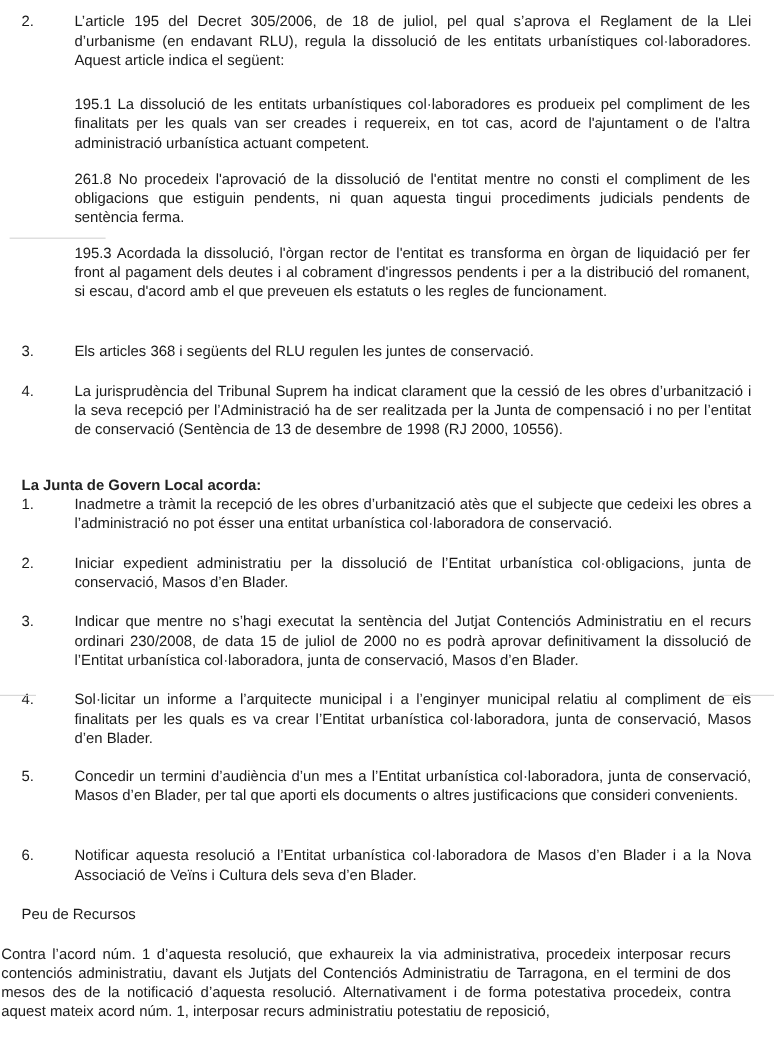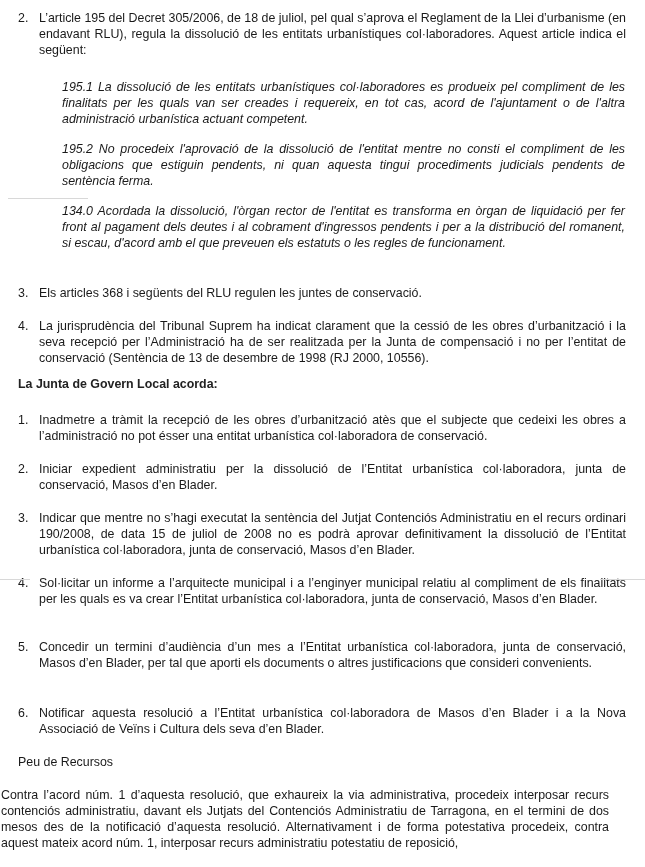--- a/index.html
+++ b/index.html
@@ -30,29 +30,28 @@
       width: 608px;
       text-align: justify;
     }
     .numbered .num {
       position: absolute;
       left: 0;
       top: 0;
       width: 20px;
     }
     .numbered .body {
-      margin-left: 21px;
+      margin-left: 44px;
       text-align: justify;
       text-align-last: left;
     }
     .quote {
       position: absolute;
       left: 62px;
       width: 563px;
-      font-style: italic;
       text-align: justify;
       text-align-last: left;
     }
     .heading {
       position: absolute;
       left: 18px;
       font-weight: bold;
       color: #222;
     }
     .plain-heading {
@@ -76,48 +75,48 @@
 <body>
 
 <div class="page">
 
   <div class="numbered" style="top:10px;">
     <span class="num">2.</span>
     <div class="body">L’article 195 del Decret 305/2006, de 18 de juliol, pel qual s’aprova el Reglament de la Llei d’urbanisme (en endavant RLU), regula la dissolució de les entitats urbanístiques col·laboradores. Aquest article indica el següent:</div>
   </div>
 
   <div class="quote" style="top:79px;">195.1 La dissolució de les entitats urbanístiques col·laboradores es produeix pel compliment de les finalitats per les quals van ser creades i requereix, en tot cas, acord de l'ajuntament o de l'altra administració urbanística actuant competent.</div>
-  <div class="quote" style="top:141px;">195.2 No procedeix l'aprovació de la dissolució de l'entitat mentre no consti el compliment de les obligacions que estiguin pendents, ni quan aquesta tingui procediments judicials pendents de sentència ferma.</div>
-  <div class="quote" style="top:203px;">134.0 Acordada la dissolució, l'òrgan rector de l'entitat es transforma en òrgan de liquidació per fer front al pagament dels deutes i al cobrament d'ingressos pendents i per a la distribució del romanent, si escau, d'acord amb el que preveuen els estatuts o les regles de funcionament.</div>
+  <div class="quote" style="top:141px;">261.8 No procedeix l'aprovació de la dissolució de l'entitat mentre no consti el compliment de les obligacions que estiguin pendents, ni quan aquesta tingui procediments judicials pendents de sentència ferma.</div>
+  <div class="quote" style="top:203px;">195.3 Acordada la dissolució, l'òrgan rector de l'entitat es transforma en òrgan de liquidació per fer front al pagament dels deutes i al cobrament d'ingressos pendents i per a la distribució del romanent, si escau, d'acord amb el que preveuen els estatuts o les regles de funcionament.</div>
 
   <div class="numbered" style="top:285px;">
     <span class="num">3.</span>
     <div class="body">Els articles 368 i següents del RLU regulen les juntes de conservació.</div>
   </div>
 
   <div class="numbered" style="top:318px;">
     <span class="num">4.</span>
     <div class="body">La jurisprudència del Tribunal Suprem ha indicat clarament que la cessió de les obres d’urbanització i la seva recepció per l’Administració ha de ser realitzada per la Junta de compensació i no per l’entitat de conservació (Sentència de 13 de desembre de 1998 (RJ 2000, 10556).</div>
   </div>
 
-  <div class="heading" style="top:376px;">La Junta de Govern Local acorda:</div>
+  <div class="heading" style="top:396px;">La Junta de Govern Local acorda:</div>
 
   <div class="numbered" style="top:412px;">
     <span class="num">1.</span>
     <div class="body">Inadmetre a tràmit la recepció de les obres d’urbanització atès que el subjecte que cedeixi les obres a l’administració no pot ésser una entitat urbanística col·laboradora de conservació.</div>
   </div>
 
   <div class="numbered" style="top:461px;">
     <span class="num">2.</span>
-    <div class="body">Iniciar expedient administratiu per la dissolució de l’Entitat urbanística col·laboradora, junta de conservació, Masos d’en Blader.</div>
+    <div class="body">Iniciar expedient administratiu per la dissolució de l’Entitat urbanística col·obligacions, junta de conservació, Masos d’en Blader.</div>
   </div>
 
   <div class="numbered" style="top:510px;">
     <span class="num">3.</span>
-    <div class="body">Indicar que mentre no s’hagi executat la sentència del Jutjat Contenciós Administratiu en el recurs ordinari 190/2008, de data 15 de juliol de 2008 no es podrà aprovar definitivament la dissolució de l’Entitat urbanística col·laboradora, junta de conservació, Masos d’en Blader.</div>
+    <div class="body">Indicar que mentre no s’hagi executat la sentència del Jutjat Contenciós Administratiu en el recurs ordinari 230/2008, de data 15 de juliol de 2000 no es podrà aprovar definitivament la dissolució de l’Entitat urbanística col·laboradora, junta de conservació, Masos d’en Blader.</div>
   </div>
 
   <div class="numbered" style="top:575px;">
     <span class="num">4.</span>
     <div class="body">Sol·licitar un informe a l’arquitecte municipal i a l’enginyer municipal relatiu al compliment de els finalitats per les quals es va crear l’Entitat urbanística col·laboradora, junta de conservació, Masos d’en Blader.</div>
   </div>
 
   <div class="numbered" style="top:639px;">
     <span class="num">5.</span>
     <div class="body">Concedir un termini d’audiència d’un mes a l’Entitat urbanística col·laboradora, junta de conservació, Masos d’en Blader, per tal que aporti els documents o altres justificacions que consideri convenients.</div>

